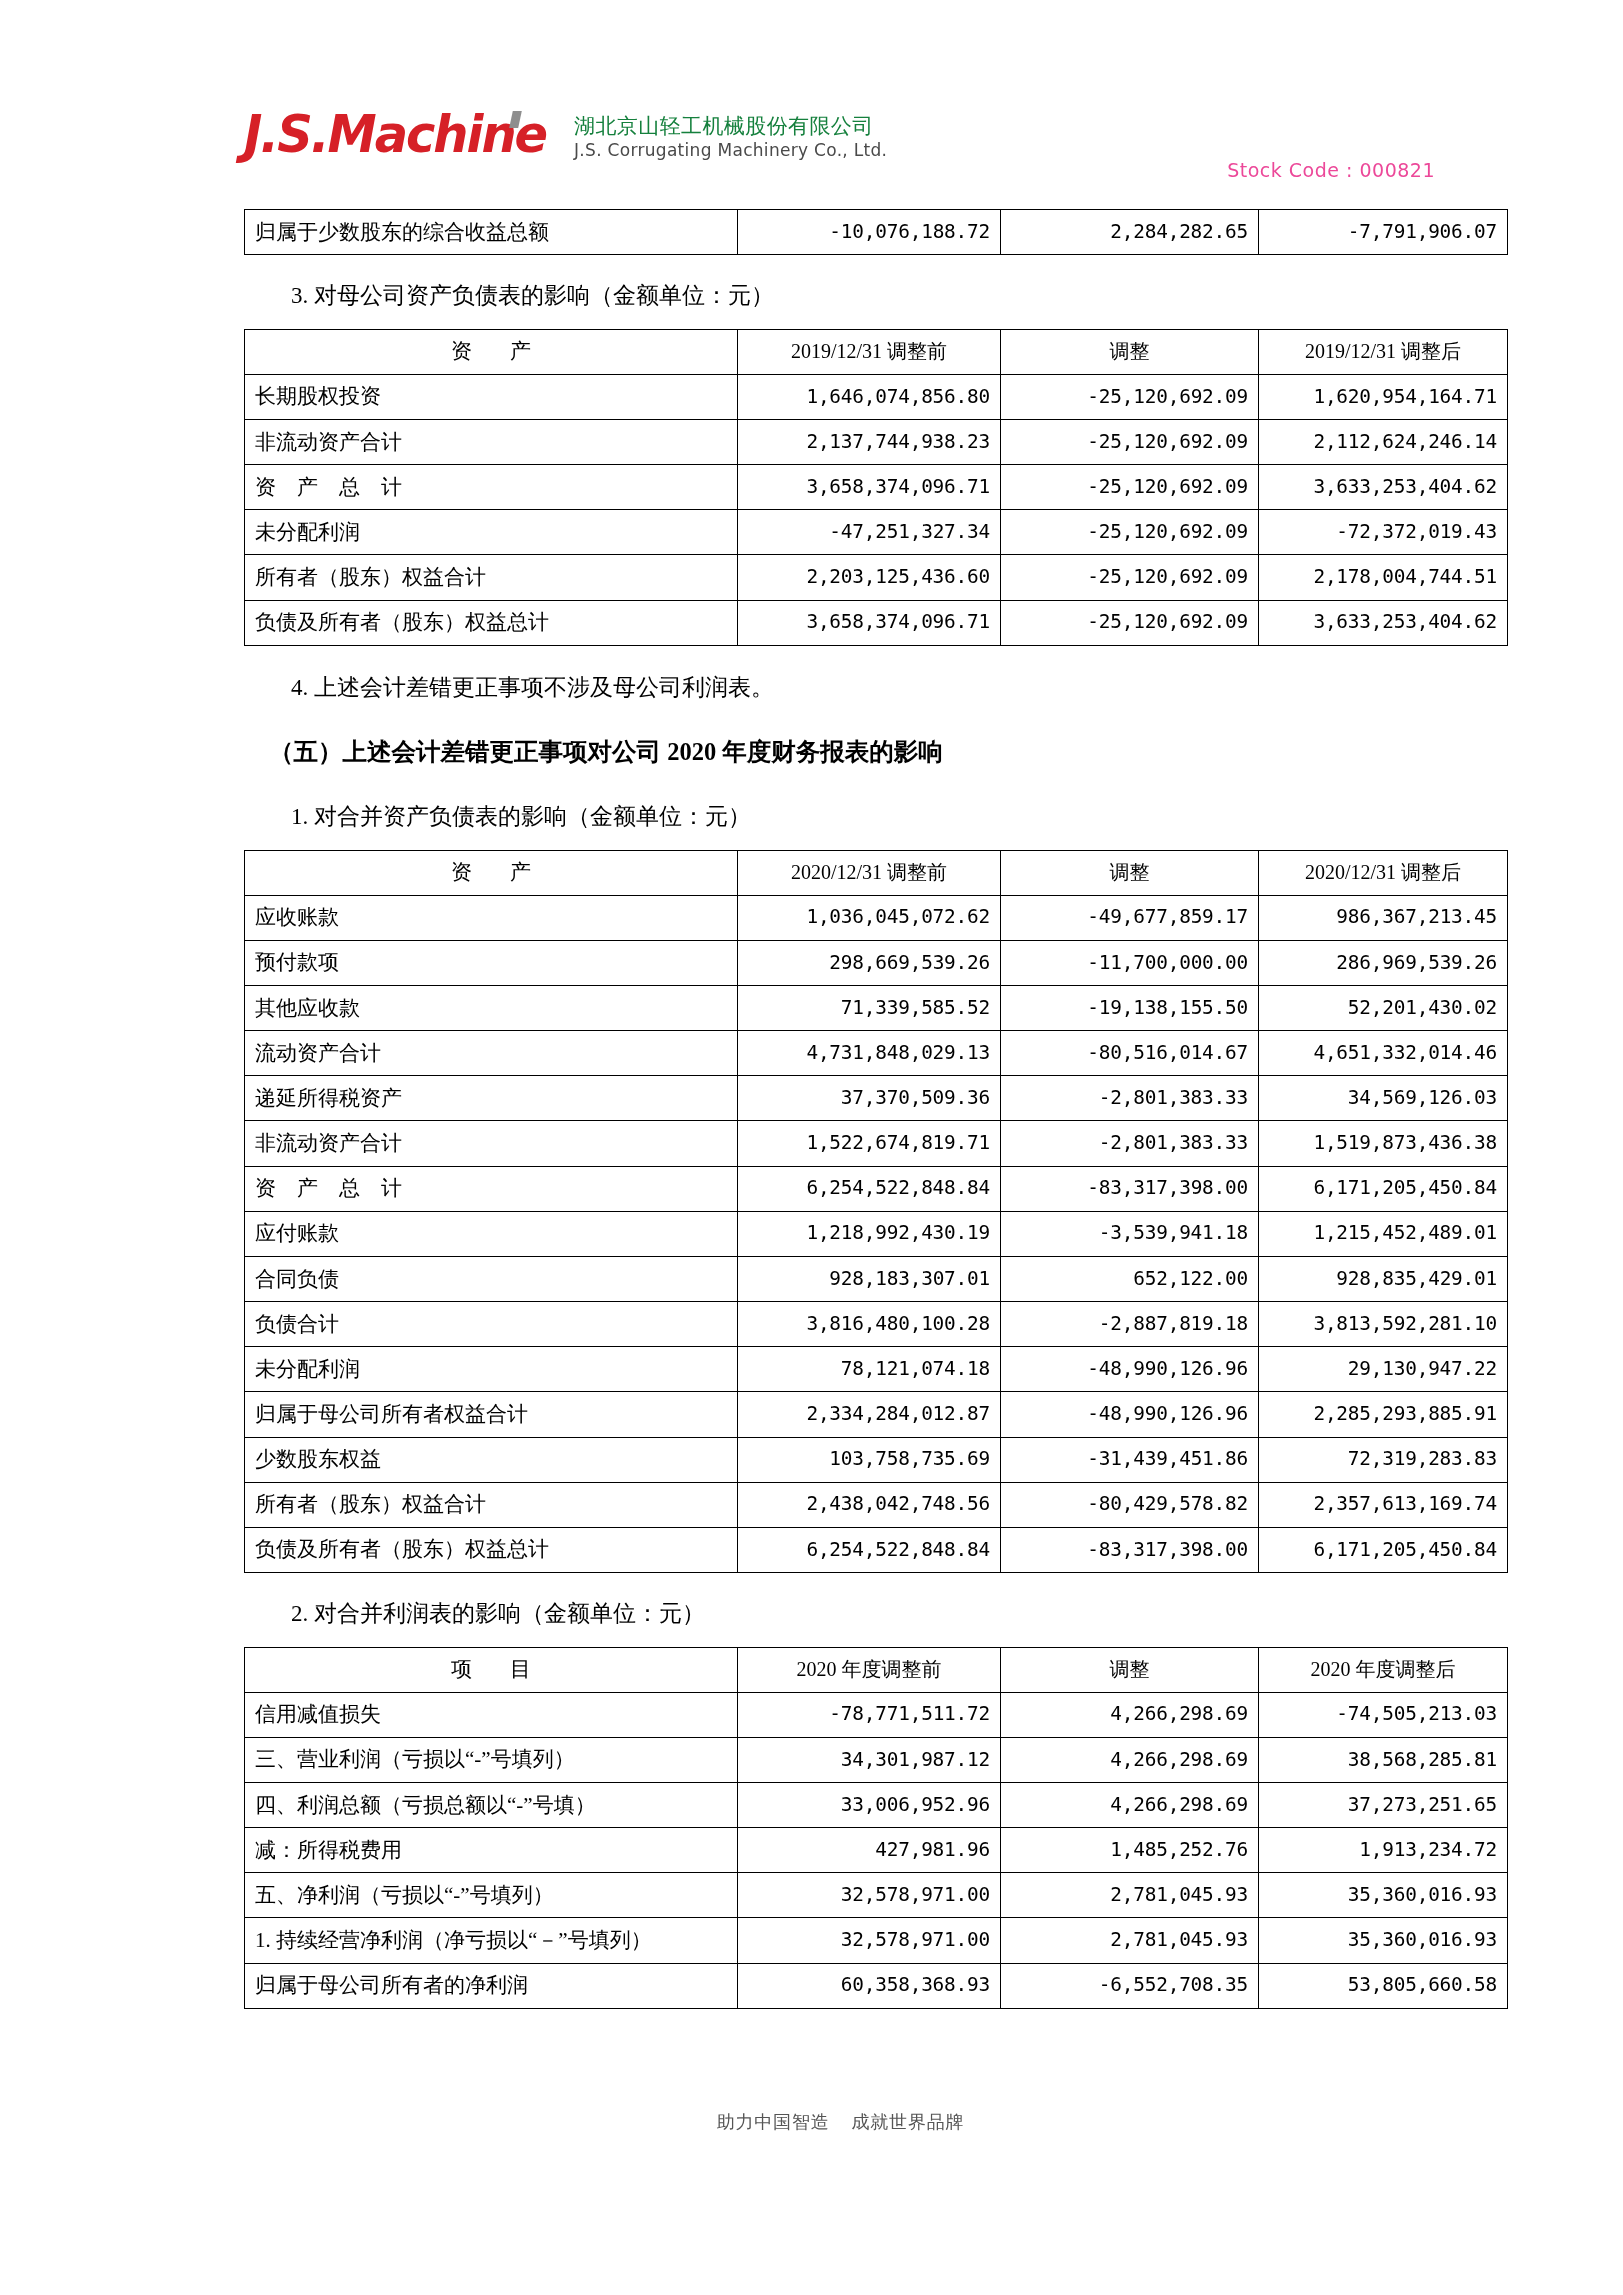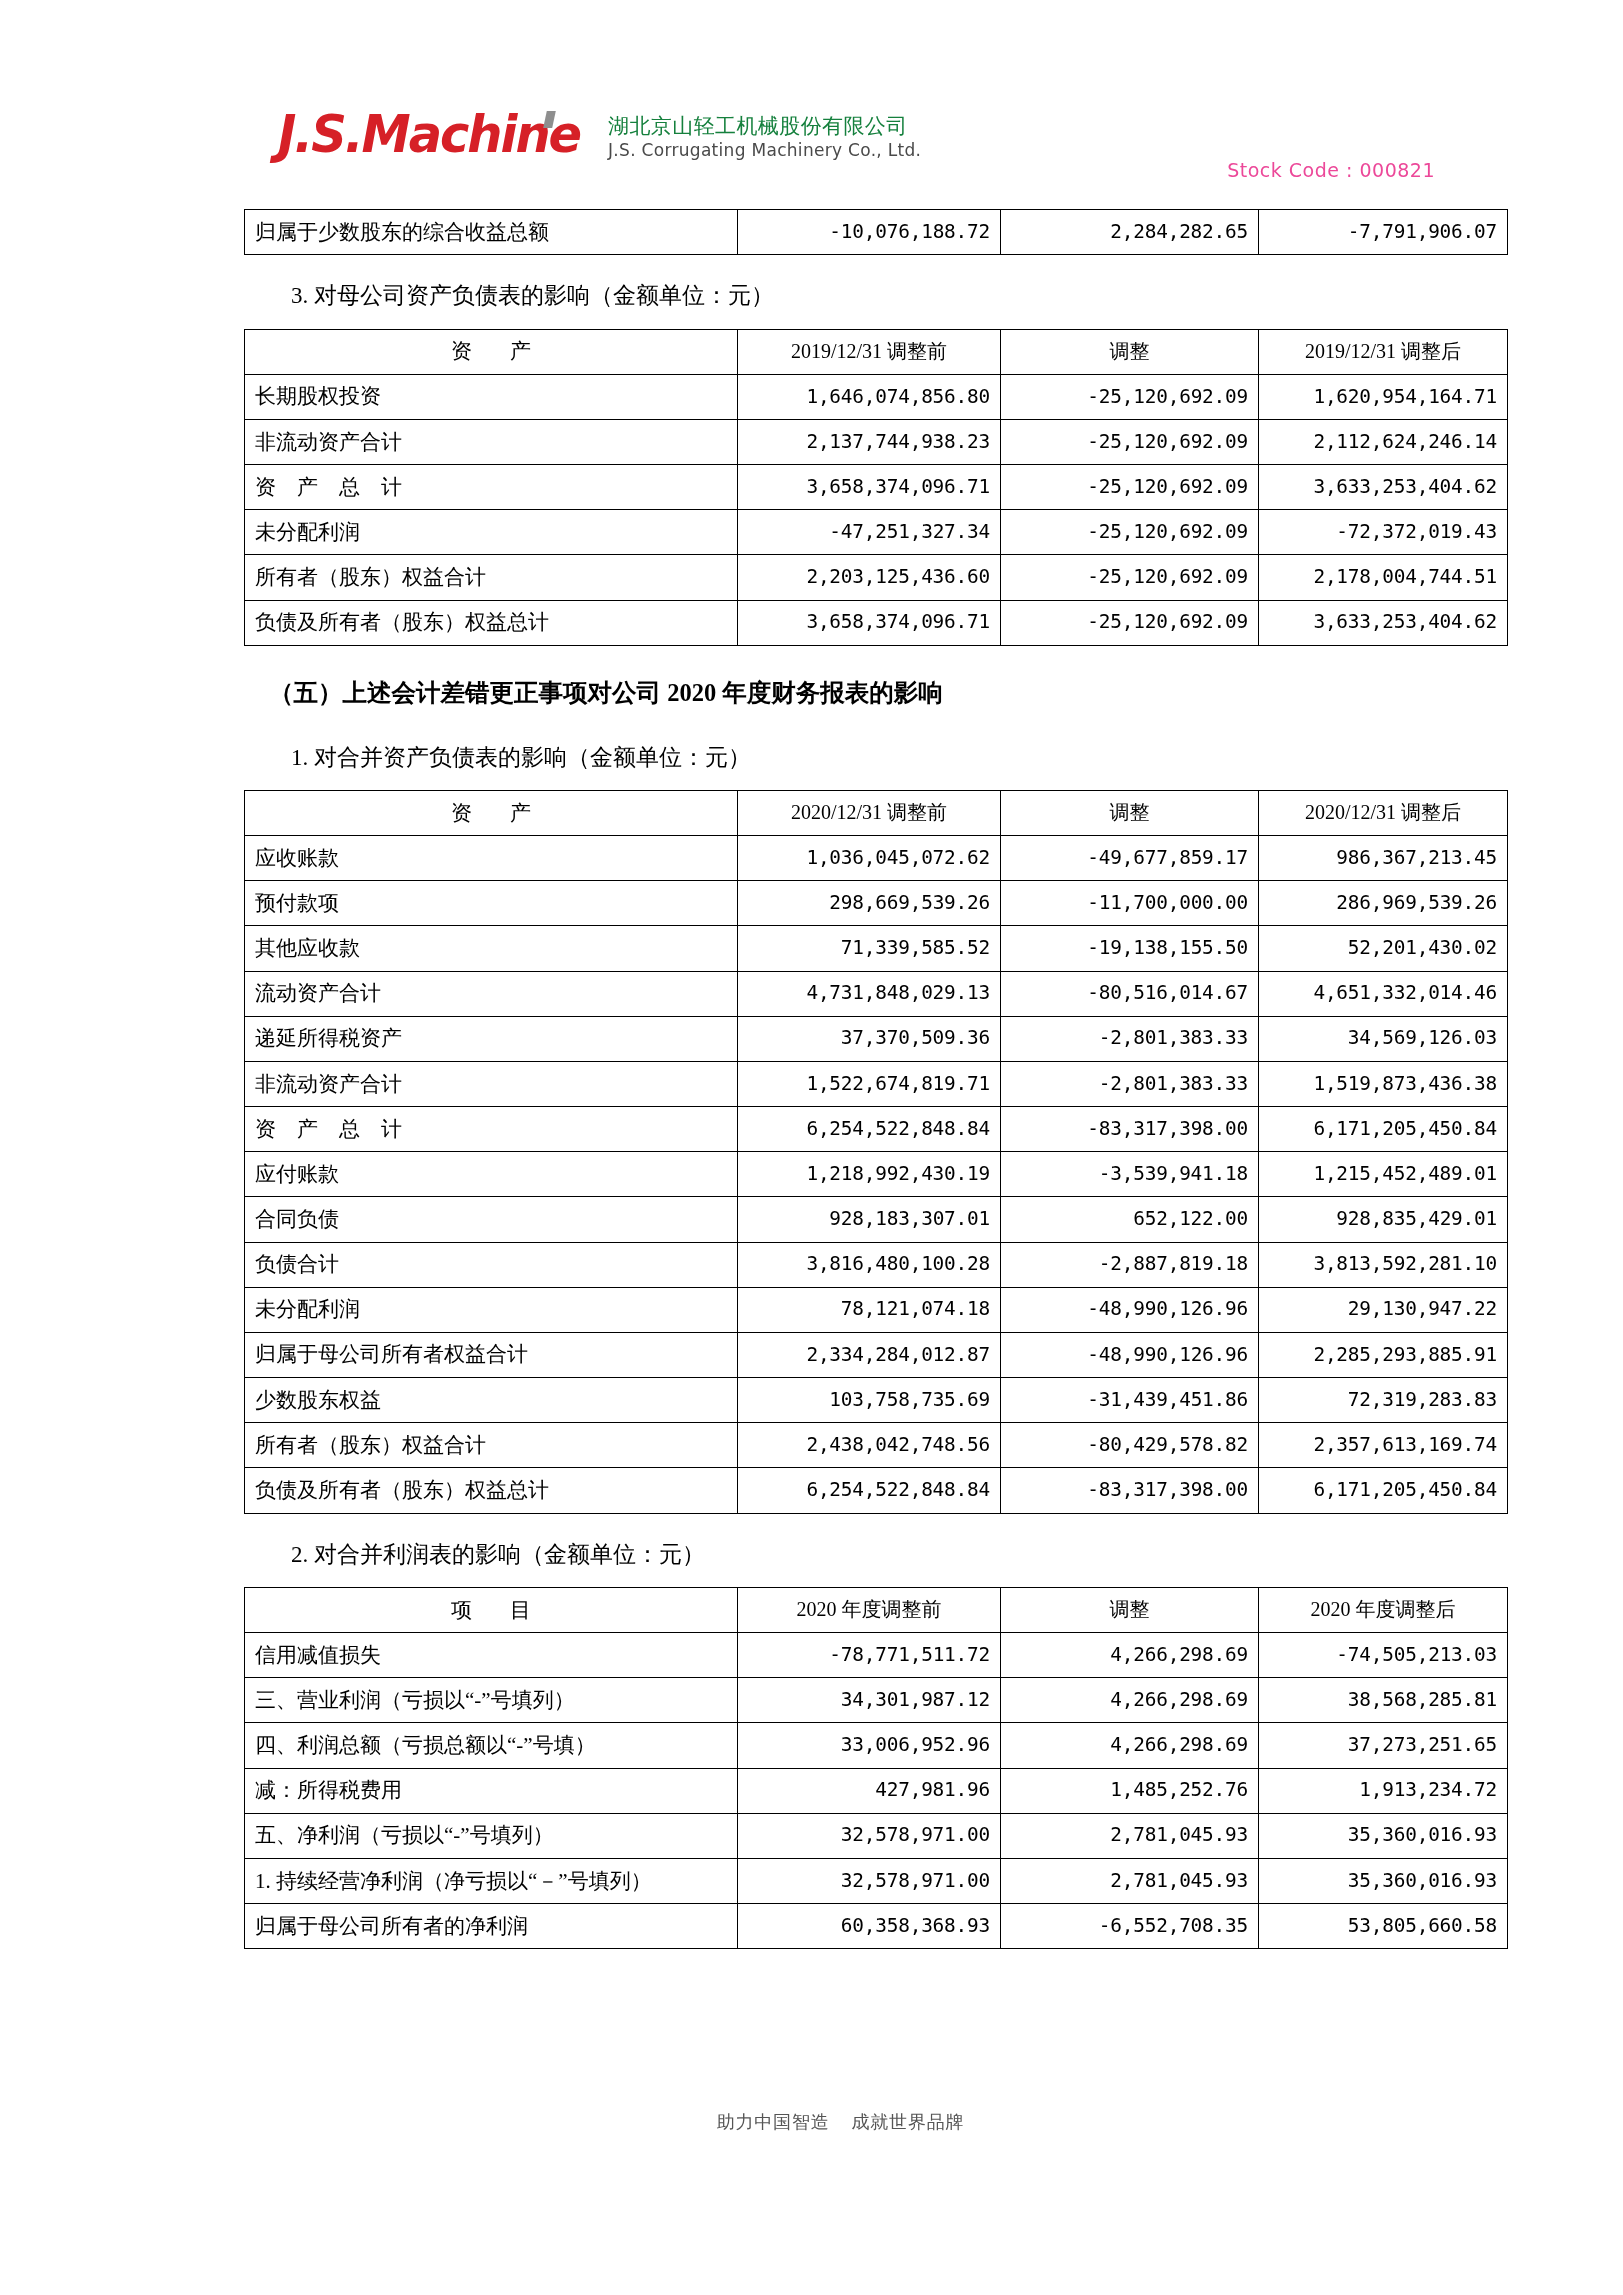--- a/index.html
+++ b/index.html
@@ -32,21 +32,20 @@
     height: 93px;
     display: flex;
     align-items: flex-start;
   }
   .logo-block {
     position: absolute;
     left: 244px;
     top: 0px;
     display: flex;
     align-items: flex-start;
-    margin-left: 34px;
   }
   .logo-mark {
     font-family: "DejaVu Sans", sans-serif;
     font-weight: 700;
     font-style: italic;
     font-size: 51px;
     line-height: 54px;
     letter-spacing: -2.1px;
     color: #d62027;
     position: relative;
@@ -256,20 +255,21 @@
           </tr>
           <tr>
             <td class="c-item">负债及所有者（股东）权益总计</td>
             <td class="c-num c-b">3,658,374,096.71</td>
             <td class="c-num c-adj">-25,120,692.09</td>
             <td class="c-num c-a">3,633,253,404.62</td>
           </tr>
         </tbody>
     </table>
 
+    <div class="h-para">4. 上述会计差错更正事项不涉及母公司利润表。</div>
 
     <div class="h-sec">（五）上述会计差错更正事项对公司 2020 年度财务报表的影响</div>
 
     <div class="h-num">1. 对合并资产负债表的影响（金额单位：元）</div>
 
     <table class="fin">
       <thead>
         <tr>
           <td class="c-item hdr-item">资　产</td>
           <td class="c-b hdr-num">2020/12/31 调整前</td>

